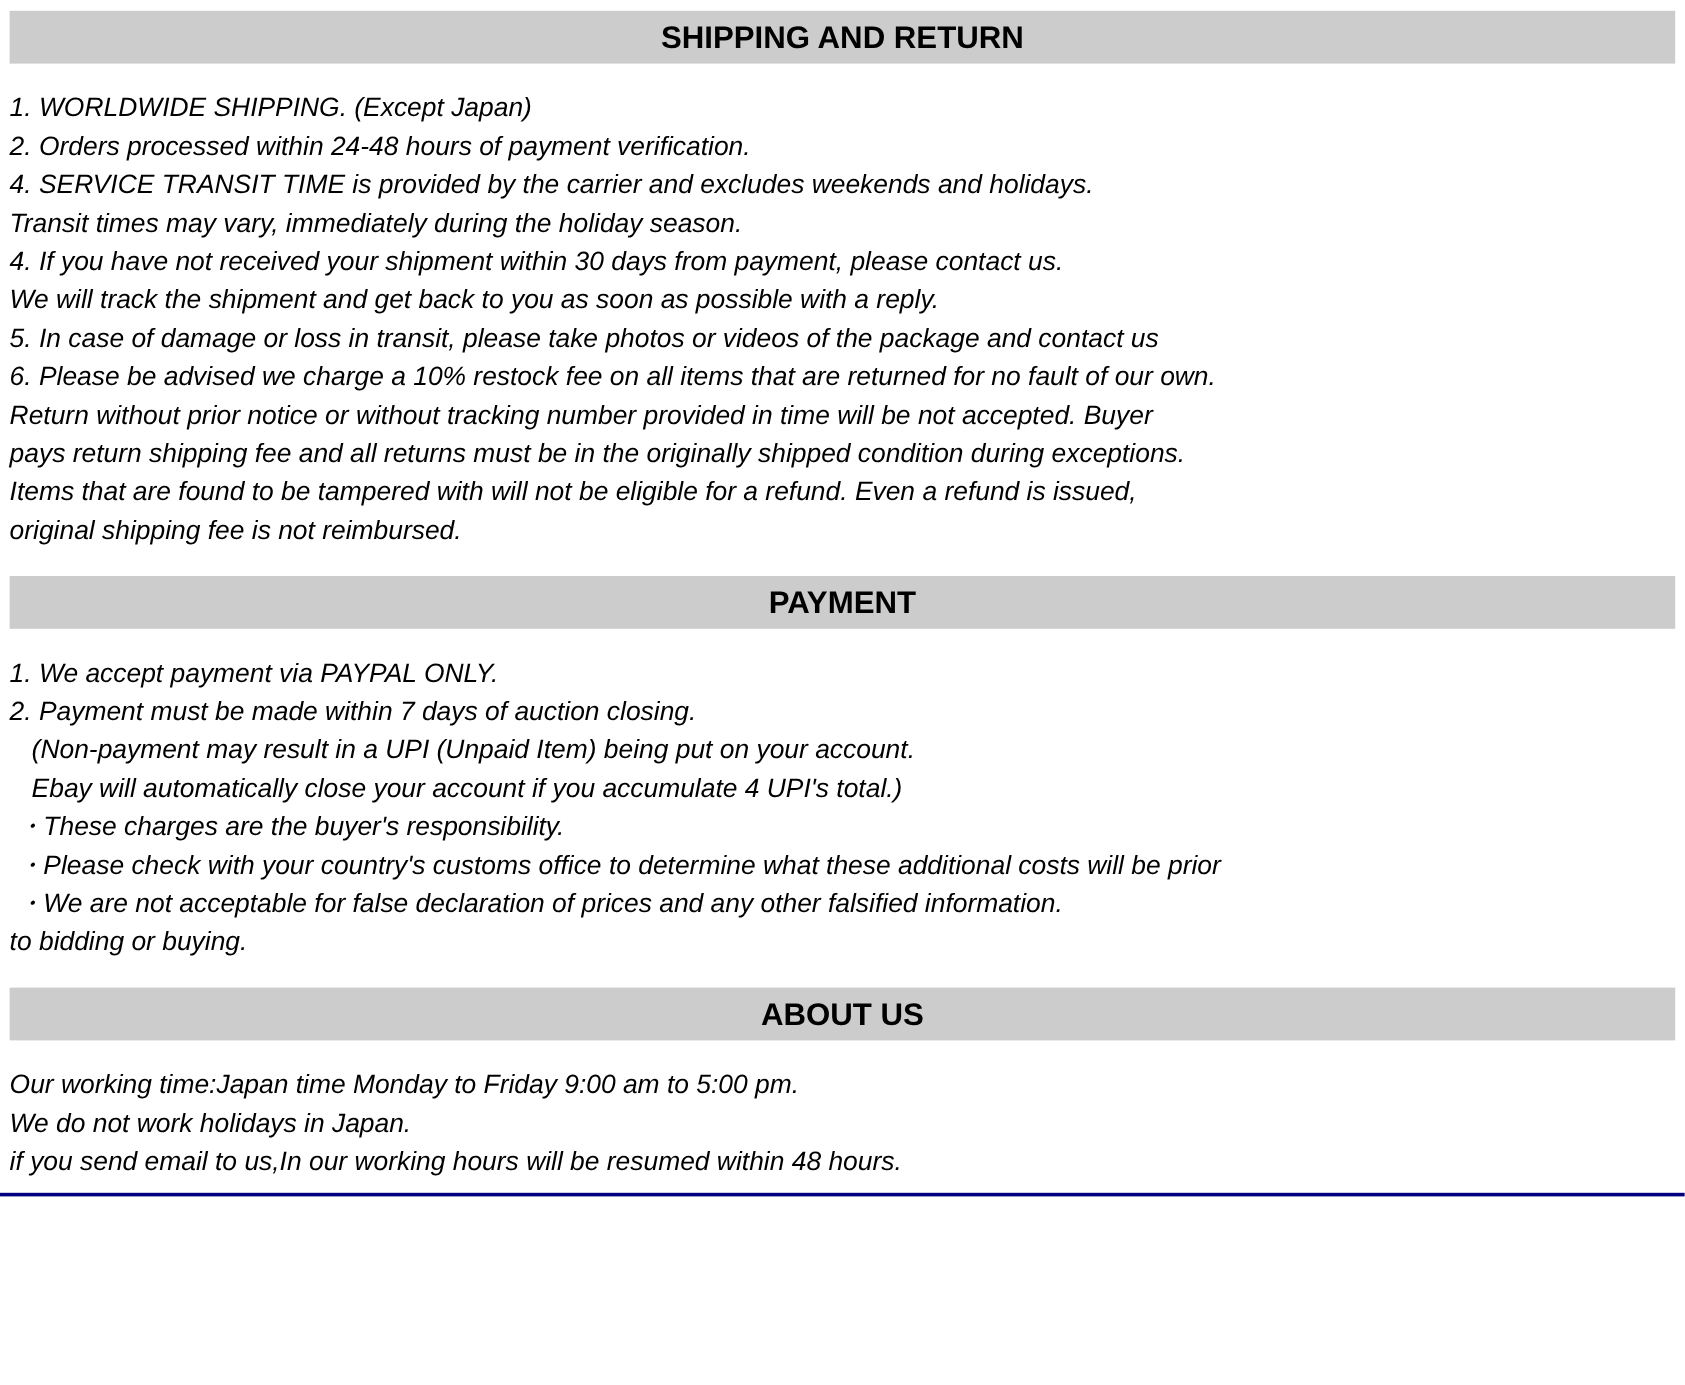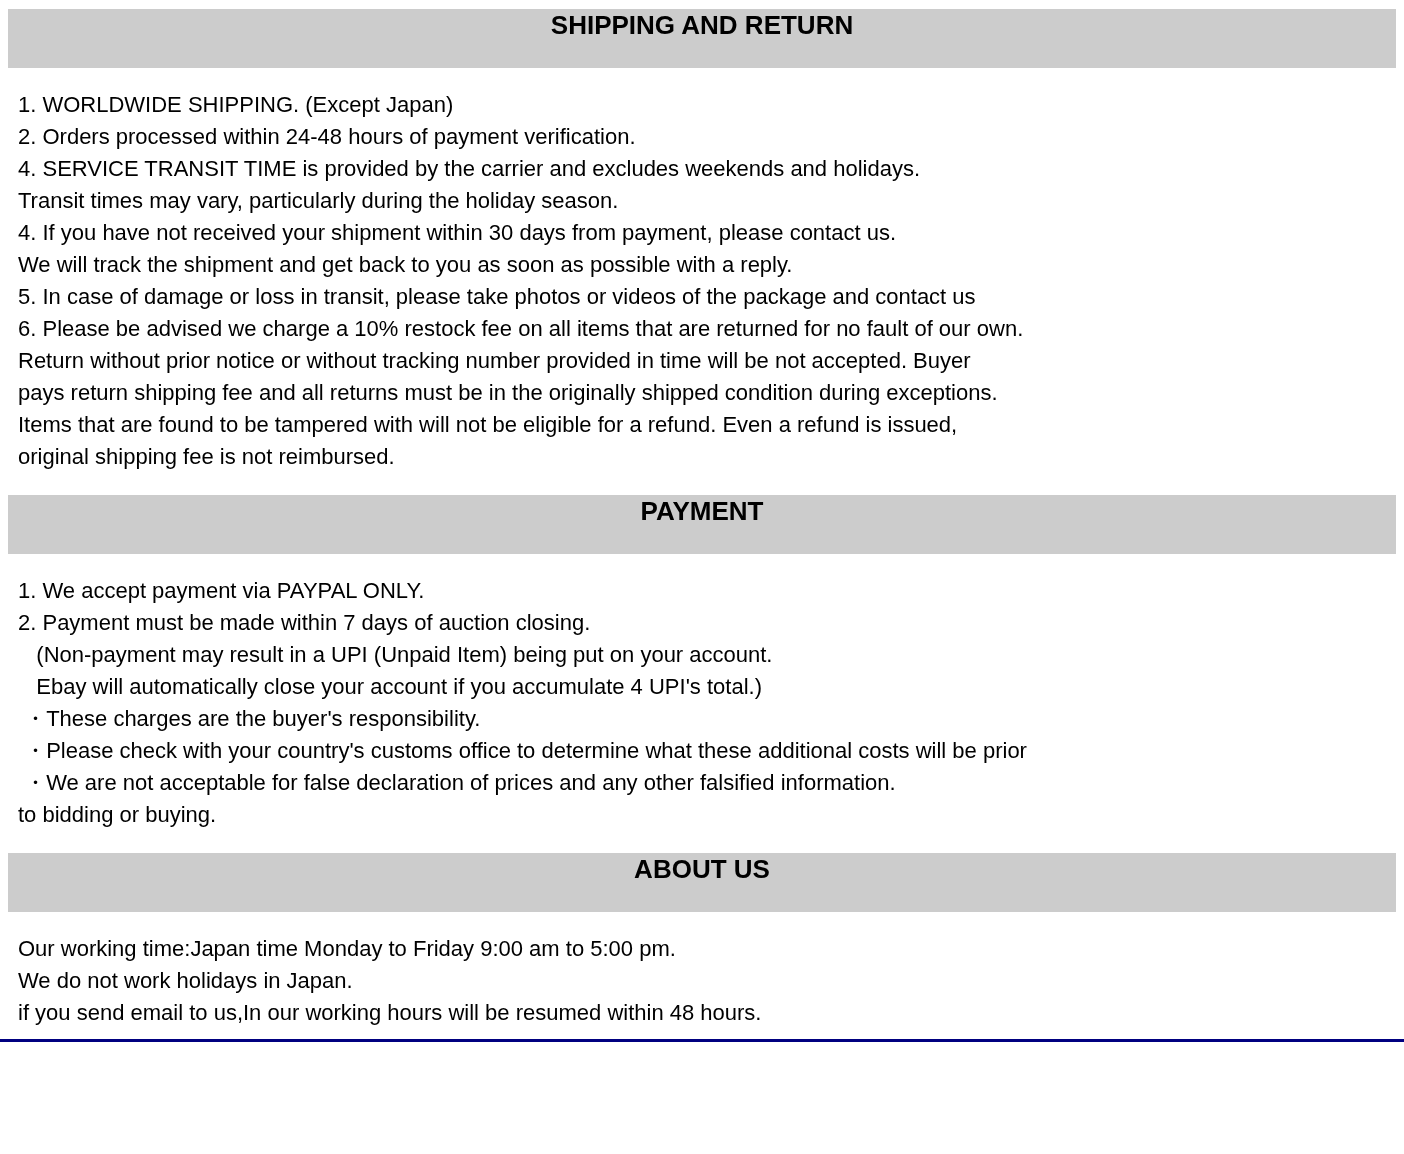--- a/index.html
+++ b/index.html
@@ -10,38 +10,39 @@
   body {
     width: 1404px;
     height: 1154px;
     overflow: hidden;
     font-family: "Liberation Sans", "DejaVu Sans", sans-serif;
     font-size: 22px;
     line-height: 32px;
     color: #000000;
   }
   .header-bar {
-    height: 59px;
+    height: 44px;
     margin: 22px 8px 0 8px;
     background: var(--header-bg, #cccccc);
     display: flex;
-    align-items: flex-start;
+    align-items: center;
     justify-content: center;
   }
   .header-bar.first {
     margin-top: 9px;
   }
   .header-title {
     font-weight: bold;
     font-size: 26px;
     color: #000000;
   }
   .section-body {
     margin-top: 21px;
-    padding: 0 16px 0 18px;
+    padding: 0 16px 0 8px;
+    font-style: italic;
   }
   .text-line {
     white-space: pre-wrap;
   }
   .footer-divider {
     height: 0;
     border-top: 3px solid var(--divider-color, #000080);
     margin-top: 10px;
   }
 </style>
@@ -51,21 +52,21 @@
 <div>
 
   <div class="section">
     <div class="header-bar first">
       <span class="header-title">SHIPPING AND RETURN</span>
     </div>
     <div class="section-body">
         <div class="text-line">1. WORLDWIDE SHIPPING. (Except Japan)</div>
         <div class="text-line">2. Orders processed within 24-48 hours of payment verification.</div>
         <div class="text-line">4. SERVICE TRANSIT TIME is provided by the carrier and excludes weekends and holidays.</div>
-        <div class="text-line">Transit times may vary, particularly during the holiday season.</div>
+        <div class="text-line">Transit times may vary, immediately during the holiday season.</div>
         <div class="text-line">4. If you have not received your shipment within 30 days from payment, please contact us.</div>
         <div class="text-line">We will track the shipment and get back to you as soon as possible with a reply.</div>
         <div class="text-line">5. In case of damage or loss in transit, please take photos or videos of the package and contact us</div>
         <div class="text-line">6. Please be advised we charge a 10% restock fee on all items that are returned for no fault of our own.</div>
         <div class="text-line">Return without prior notice or without tracking number provided in time will be not accepted. Buyer</div>
         <div class="text-line">pays return shipping fee and all returns must be in the originally shipped condition during exceptions.</div>
         <div class="text-line">Items that are found to be tampered with will not be eligible for a refund. Even a refund is issued,</div>
         <div class="text-line">original shipping fee is not reimbursed.</div>
       </div>
   </div>

